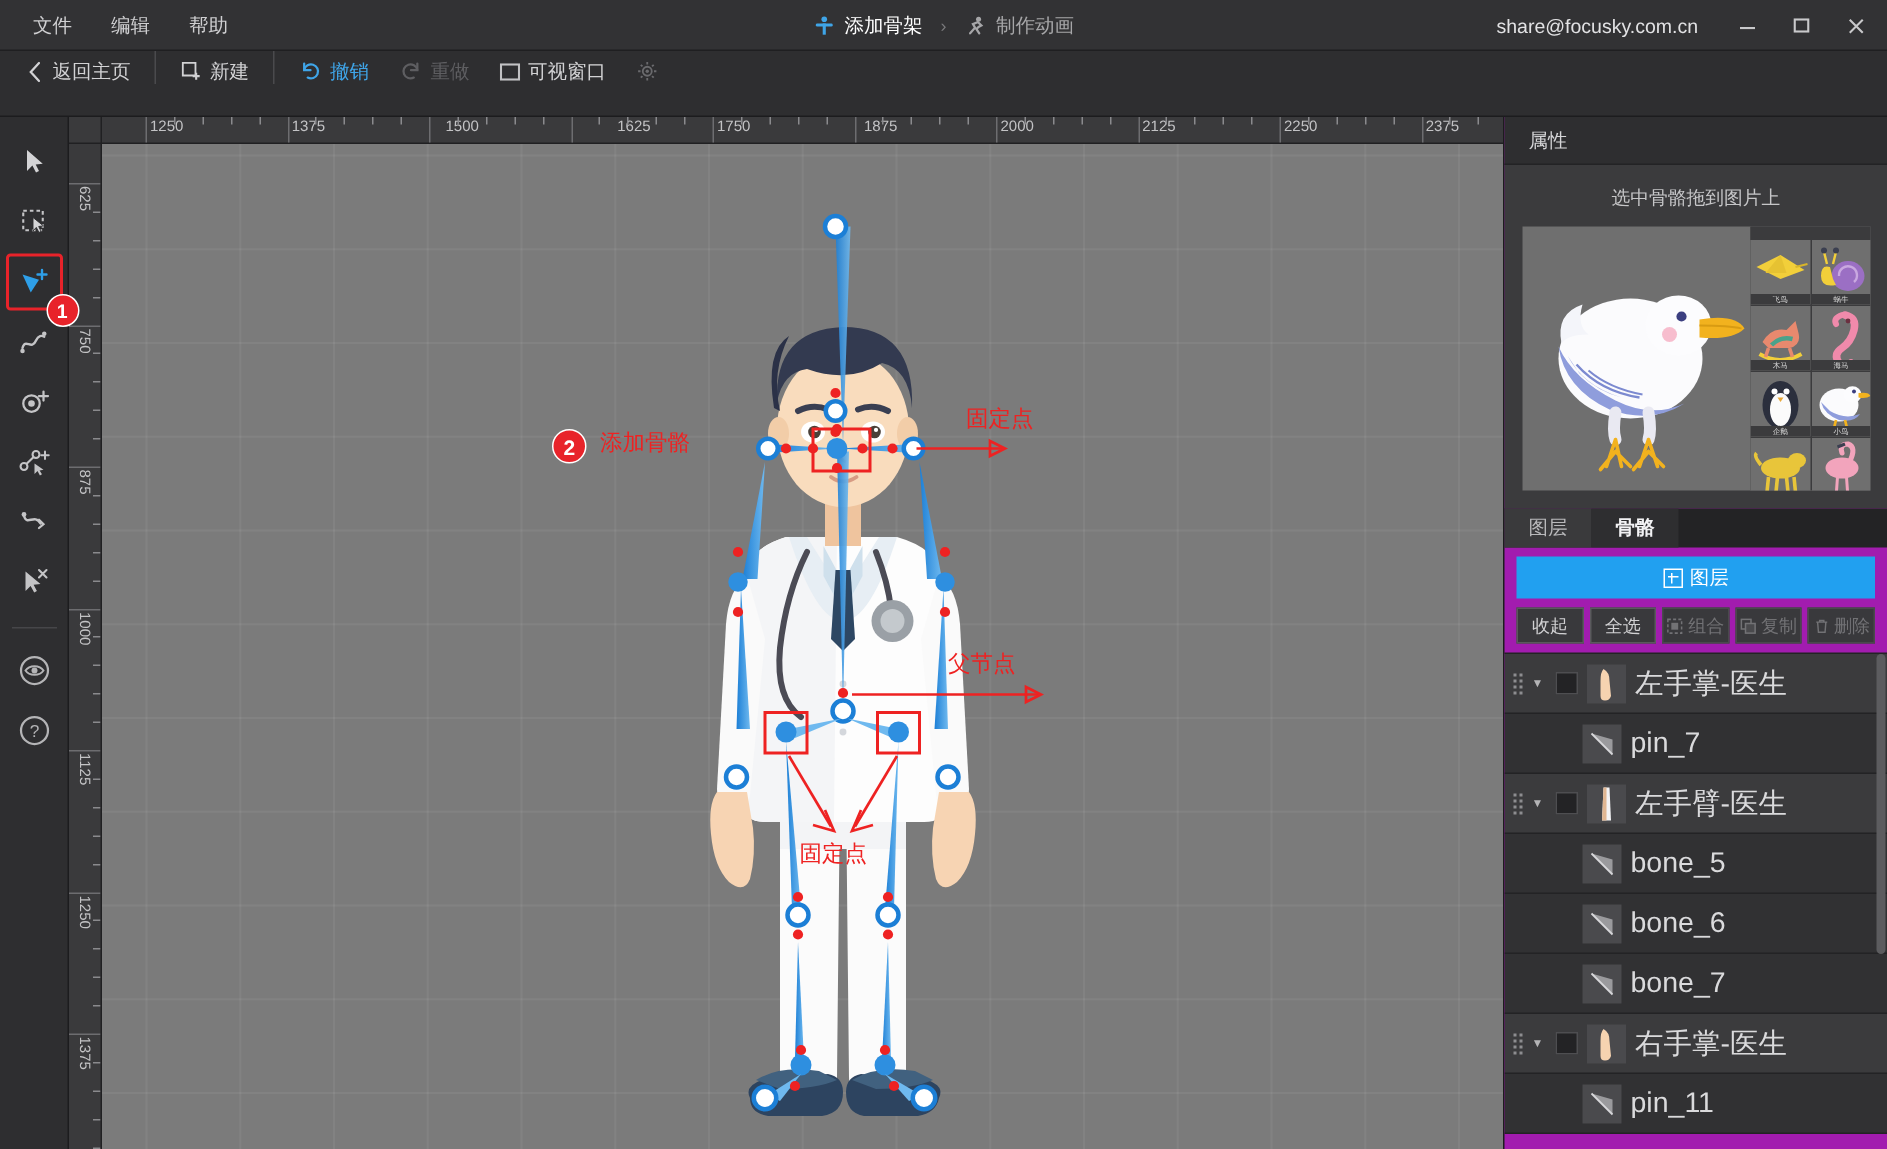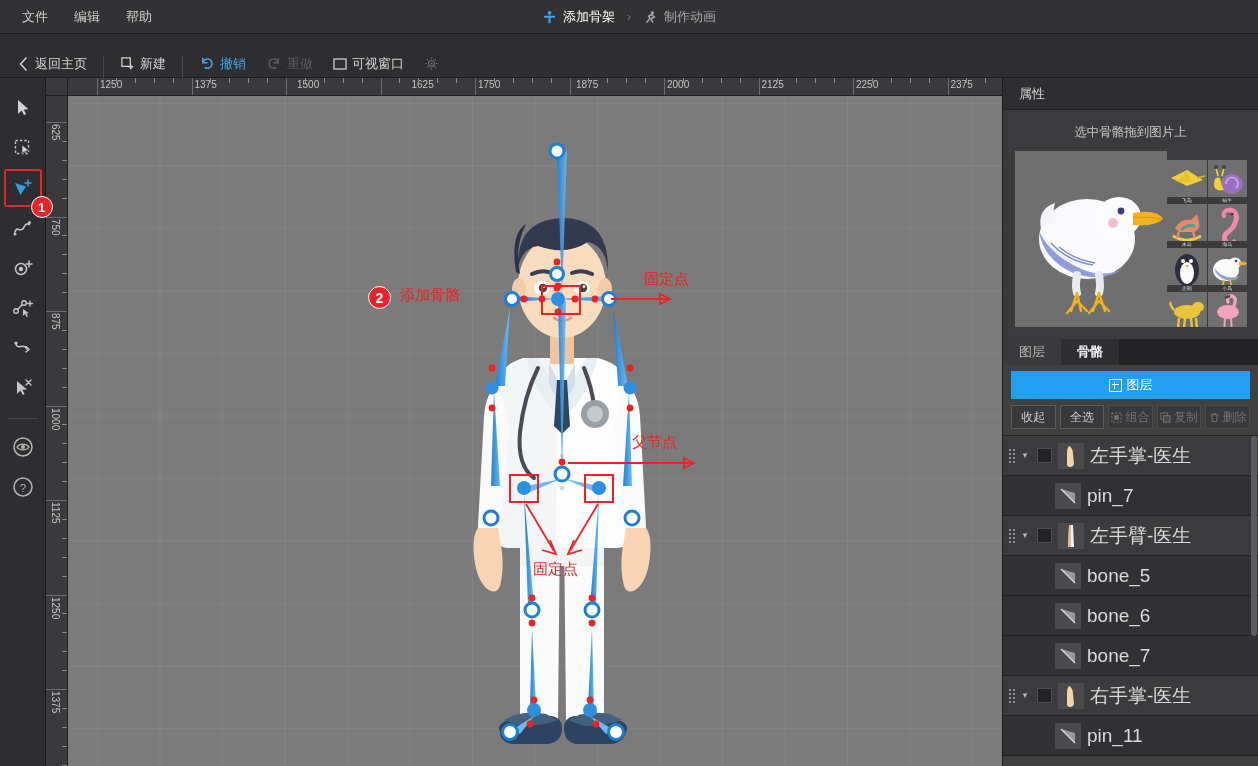--- a/index.html
+++ b/index.html
@@ -45,21 +45,21 @@
     width: 34px; height: 32px; display: flex; align-items: center; justify-content: center;
     color: #c9c9cb; font-size: 14px;
   }
 
   
   .toolbar {
     position: absolute; left: 0; top: 34px; width: 1258px; height: 44px;
     background: #2e2e30; border-bottom: 1px solid #1c1c1e;
     display: flex; align-items: center;
   }
-  .tb-group { display: flex; align-items: flex-end; height: 44px; }
+  .tb-group { display: flex; align-items: flex-start; height: 44px; }
   .tb-btn {
     display: flex; align-items: center; gap: 5px; height: 28px;
     padding: 0 10px; color: #d2d2d4; font-size: 13px; white-space: nowrap;
   }
   .tb-btn.active { color: #3fa5e8; }
   .tb-btn.disabled { color: #5e5e61; }
   .divider { width: 1px; height: 22px; background: #4a4a4d; margin: 0 6px; }
   .ico { display: inline-flex; align-items: center; justify-content: center; }
 
   .proj-title-wrap {
@@ -166,21 +166,21 @@
   }
   .anno-badge {
     position: absolute; width: 23px; height: 23px; border-radius: 50%;
     background: #e8232a; color: #fff; font-size: 14px; font-weight: bold;
     display: flex; align-items: center; justify-content: center; border: 1.5px solid #fff;
   }
 
   
   .rpanel {
     position: absolute; left: 1002px; top: 78px; width: 256px; height: 688px;
-    background: #404040; border-left: 1px solid #1c1c1e;
+    background: #a21caf; border-left: 1px solid #1c1c1e;
     display: flex; flex-direction: column;
   }
   .rp-header {
     height: 32px; display: flex; align-items: center; padding-left: 16px;
     color: #d5d5d7; font-size: 13px; background: #2e2e30;
     border-bottom: 1px solid #232325;
   }
   .rp-props { background: #3b3b3d; padding: 10px 12px 12px; }
   .rp-hint {
     text-align: center; color: #c6c6c8; font-size: 12.5px; margin: 4px 0 10px;
@@ -289,20 +289,38 @@
         <span class="ico">
           <svg width="15" height="15" viewBox="0 0 16 16">
             <circle cx="10" cy="3" r="1.8" fill="#a6a6a8"></circle>
             <path d="M4 13 L7.5 9 L6 6.5 L9.5 5 L12 7.5 L10 8.5 L8.5 10 L10.5 13" stroke="#a6a6a8" stroke-width="1.6" fill="none" stroke-linecap="round"></path>
           </svg>
         </span>
         <span class="bc-label">制作动画</span>
       </div>
     </div>
 
+    <div class="tb-right">
+      <span class="account">share@focusky.com.cn</span>
+      <div class="winbtn">
+        <svg width="12" height="12" viewBox="0 0 12 12">
+            <rect x="1" y="7" width="10" height="1.4" fill="#c9c9cb"></rect>
+          </svg>
+      </div>
+      <div class="winbtn">
+        <svg width="12" height="12" viewBox="0 0 12 12">
+            <rect x="1.5" y="2" width="9" height="8" stroke="#c9c9cb" stroke-width="1.4" fill="none"></rect>
+          </svg>
+      </div>
+      <div class="winbtn close">
+        <svg width="13" height="13" viewBox="0 0 12 12">
+            <path d="M2 2 L10 10 M10 2 L2 10" stroke="#c9c9cb" stroke-width="1.3"></path>
+          </svg>
+      </div>
+    </div>
   </div>
 
   <div class="toolbar">
     <div class="tb-group">
       <div class="tb-btn" style="margin-left:8px;">
         <span class="ico">
           <svg width="12" height="14" viewBox="0 0 12 14">
               <path d="M8 1 L2.5 7 L8 13" stroke="#d2d2d4" stroke-width="1.5" fill="none" stroke-linecap="round"></path>
             </svg>
         </span>

